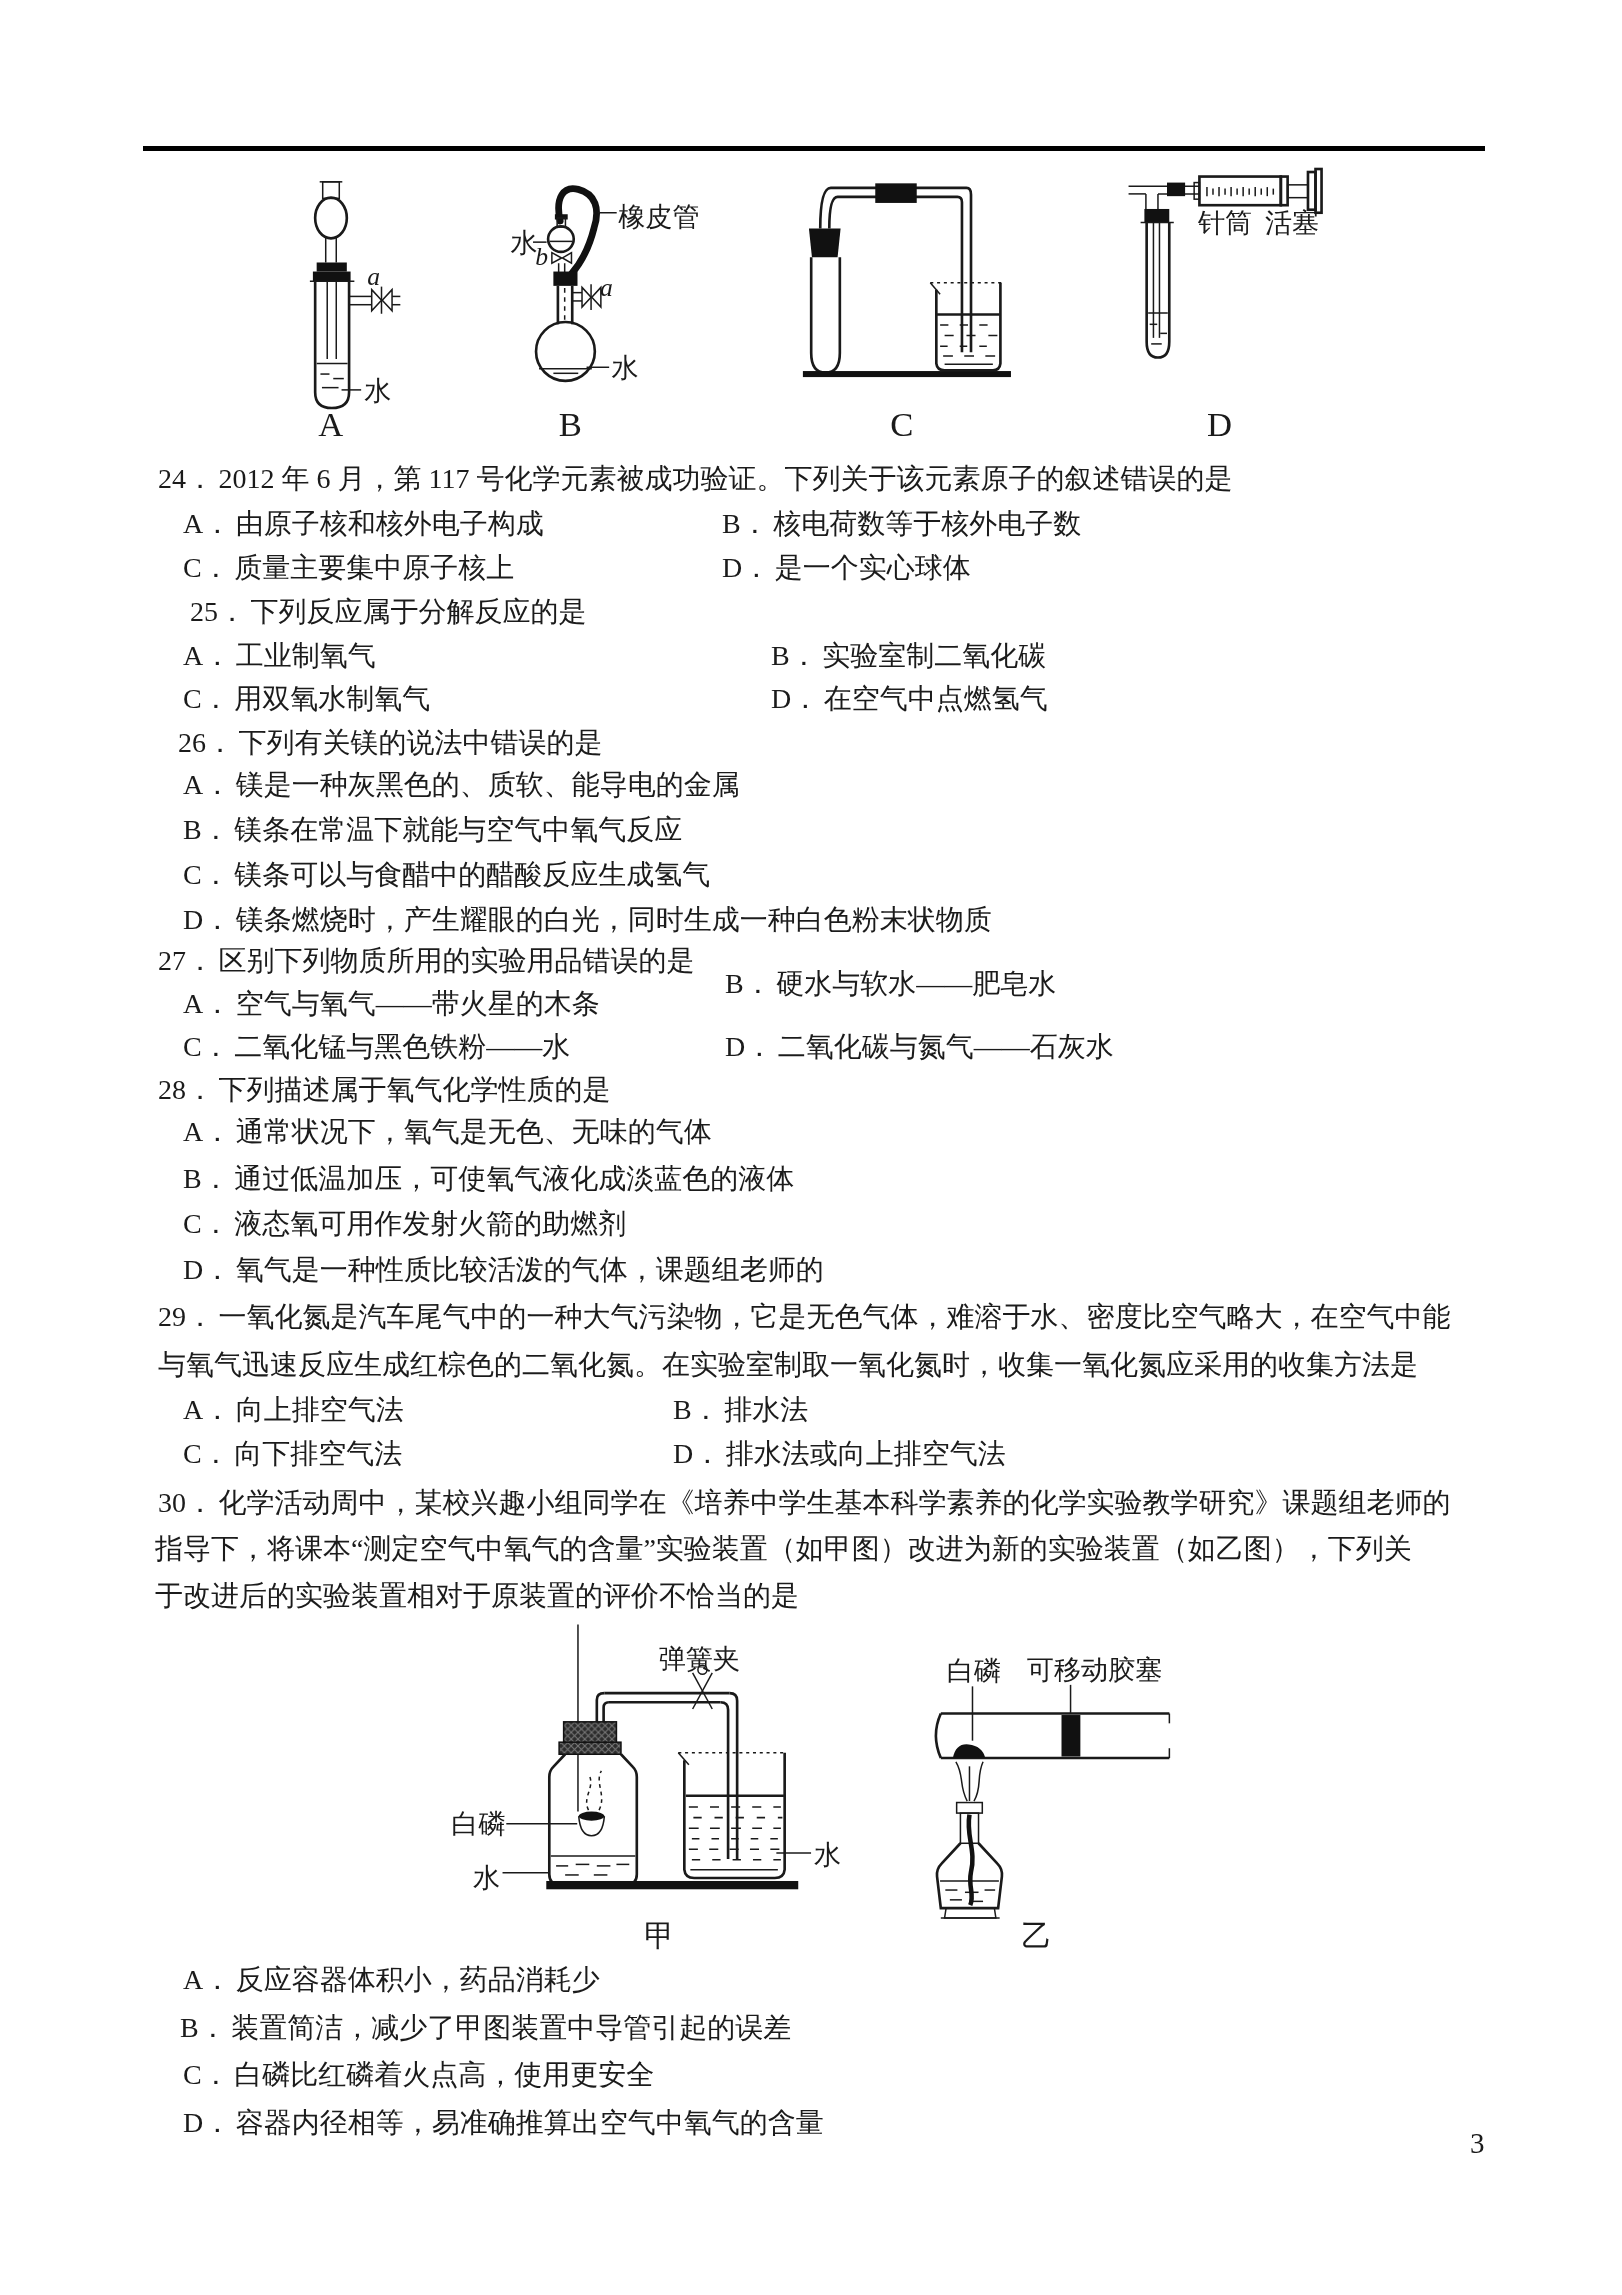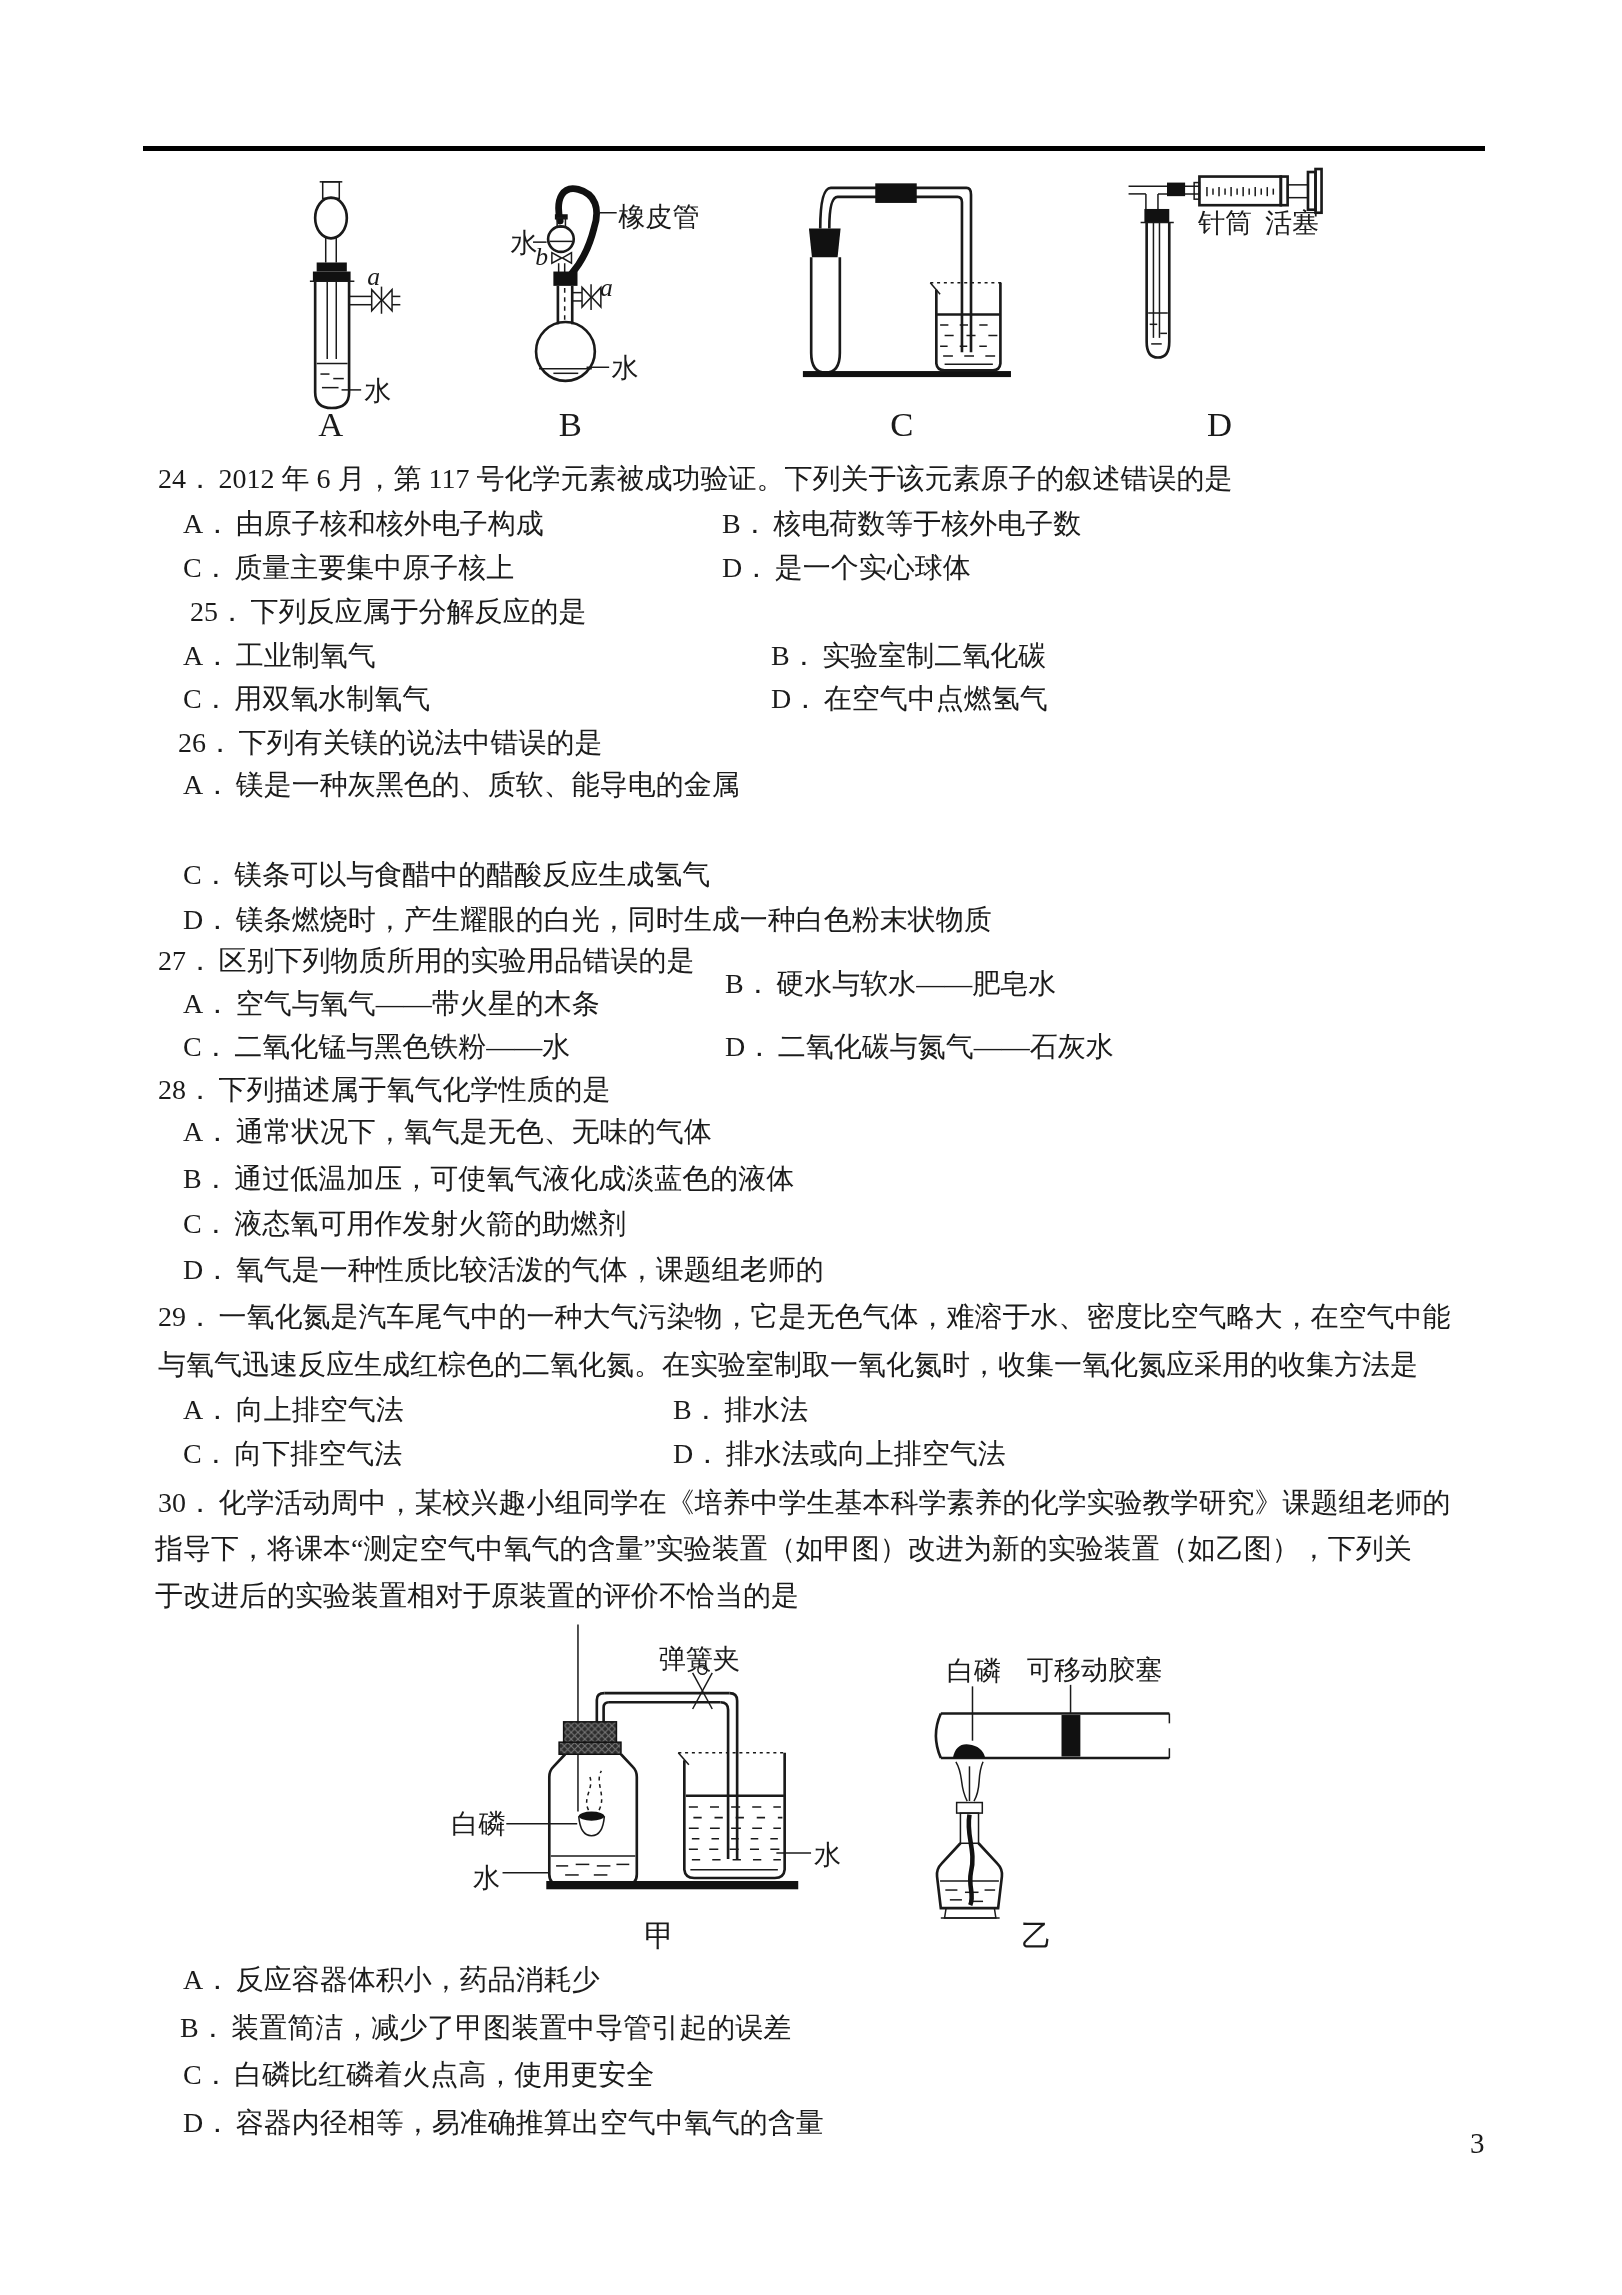--- a/index.html
+++ b/index.html
@@ -156,20 +156,21 @@
   <div class="t" style="left:722px;top:551px;"><span class="k">D．</span><span>是一个实心球体</span></div>
 
   <div class="t" style="left:158px;top:595px;margin-left:32px;"><span class="k">25．</span><span>下列反应属于分解反应的是</span></div>
   <div class="t" style="left:183px;top:639px;"><span class="k">A．</span><span>工业制氧气</span></div>
   <div class="t" style="left:771px;top:639px;"><span class="k">B．</span><span>实验室制二氧化碳</span></div>
   <div class="t" style="left:183px;top:682px;"><span class="k">C．</span><span>用双氧水制氧气</span></div>
   <div class="t" style="left:771px;top:682px;"><span class="k">D．</span><span>在空气中点燃氢气</span></div>
 
   <div class="t" style="left:158px;top:726px;margin-left:20px;"><span class="k">26．</span><span>下列有关镁的说法中错误的是</span></div>
   <div class="t" style="left:183px;top:768px;"><span class="k">A．</span><span>镁是一种灰黑色的、质软、能导电的金属</span></div>
+  <div class="t" style="left:183px;top:813px;"><span class="k">B．</span><span>镁条在常温下就能与空气中氧气反应</span></div>
   <div class="t" style="left:183px;top:858px;"><span class="k">C．</span><span>镁条可以与食醋中的醋酸反应生成氢气</span></div>
   <div class="t" style="left:183px;top:903px;"><span class="k">D．</span><span>镁条燃烧时，产生耀眼的白光，同时生成一种白色粉末状物质</span></div>
 
   <div class="t" style="left:158px;top:944px;"><span class="k">27．</span><span>区别下列物质所用的实验用品错误的是</span></div>
   <div class="t" style="left:183px;top:987px;"><span class="k">A．</span><span>空气与氧气——带火星的木条</span></div>
   <div class="t" style="left:725px;top:967px;"><span class="k">B．</span><span>硬水与软水——肥皂水</span></div>
   <div class="t" style="left:183px;top:1030px;"><span class="k">C．</span><span>二氧化锰与黑色铁粉——水</span></div>
   <div class="t" style="left:725px;top:1030px;"><span class="k">D．</span><span>二氧化碳与氮气——石灰水</span></div>
 
   <div class="t" style="left:158px;top:1073px;"><span class="k">28．</span><span>下列描述属于氧气化学性质的是</span></div>

